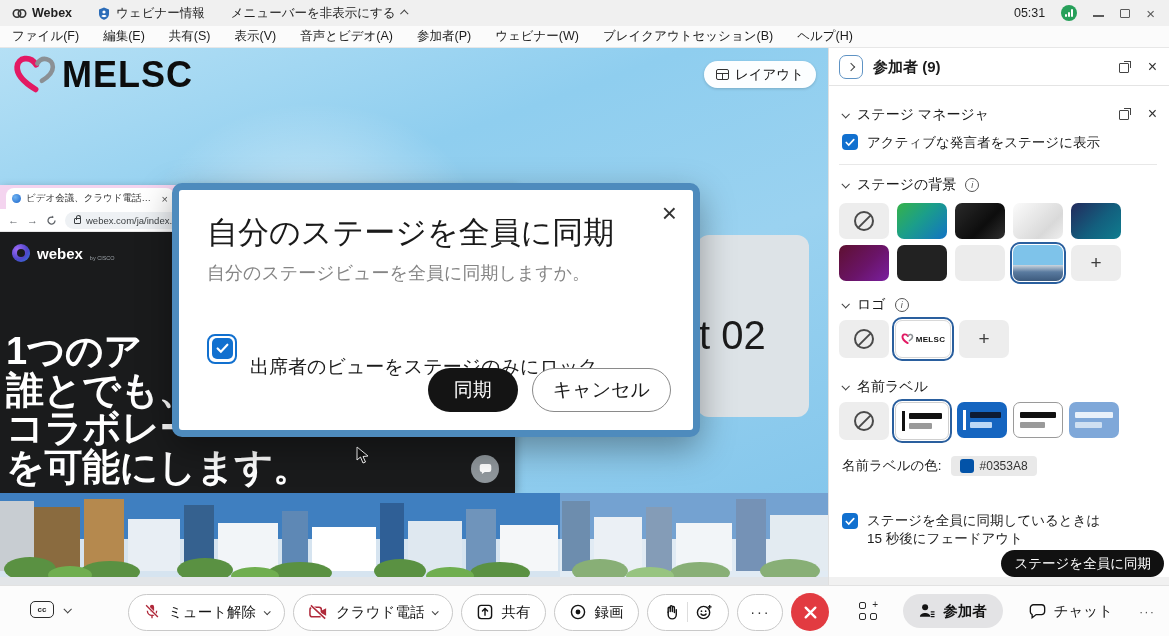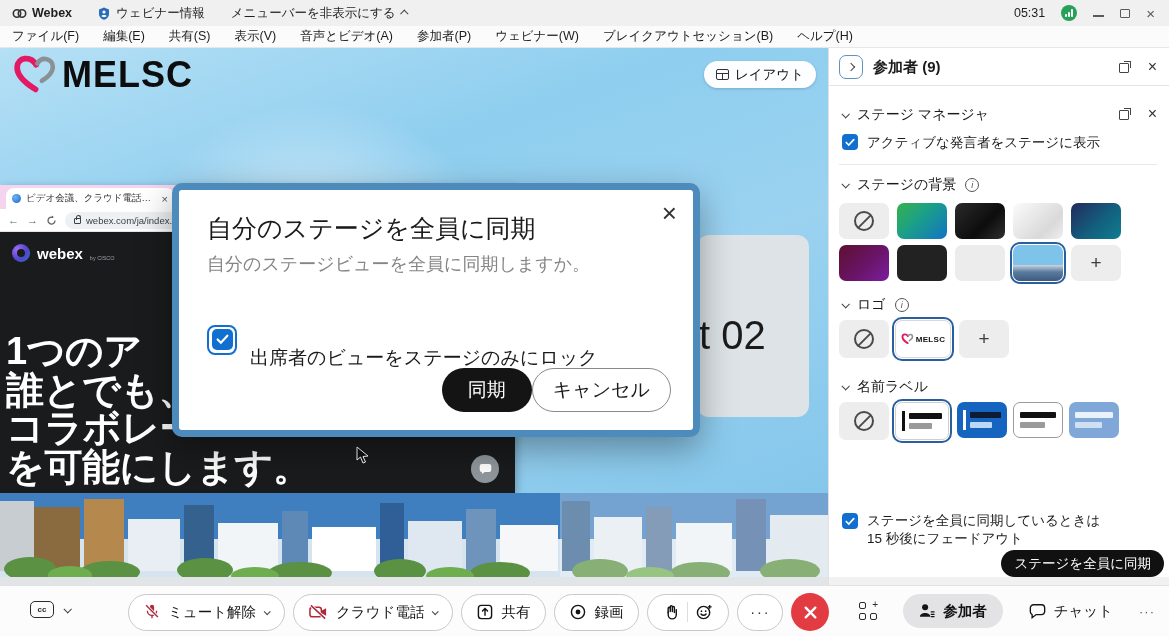--- a/index.html
+++ b/index.html
@@ -85,29 +85,29 @@
 
   .t02card { position:absolute; left:697px; top:187px; width:112px; height:182px; background:#dde3e7;
              border-radius:12px; color:#1b1b1b; }
   .t02card span { position:absolute; left:2px; top:78px; font-size:40px; }
 
   
   .dialog { position:absolute; left:172px; top:135px; width:528px; height:254px; background:#fff;
             border:7px solid #4e8bbd; border-radius:10px; box-shadow:0 12px 34px rgba(0,0,0,.35);
             padding:22px 28px; }
   .dlg-close { position:absolute; right:16px; top:10px; font-size:26px; color:#333; line-height:1; }
-  .dlg-title { font-size:25px; color:#1a1a1a; font-weight:500;font-family:Liberation Mono, monospace; }
+  .dlg-title { font-size:31px; color:#1a1a1a; font-weight:500;font-family:Liberation Mono, monospace; }
   .dlg-msg { margin-top:7px; font-size:18px; color:#858585; }
   .dlg-check-row { margin-top:32px; display:flex; align-items:center; gap:13px; }
   .focusring { width:30px; height:30px; border:2px solid #1170cf; border-radius:8px;
                display:flex; align-items:center; justify-content:center; flex:none; }
   .cb-big { width:21px; height:21px; border-radius:5px; background:#1170cf; display:flex;
             align-items:center; justify-content:center; }
   .dlg-check-label { font-size:19px; color:#1a1a1a;margin-top:37px; }
-  .dlg-buttons { position:absolute; right:22px; bottom:18px; display:flex; align-items:center; }
+  .dlg-buttons { position:absolute; right:22px; bottom:18px; display:flex; gap:14px; align-items:center; }
   .btn-sync { background:#141414; color:#fff; font-size:19px; border:none; border-radius:22px;
               padding:9px 26px; font-family:inherit; }
   .btn-cancel { background:#fff; color:#1a1a1a; font-size:19px; border:1.5px solid #8a8a8a;
                 border-radius:22px; padding:8px 20px; font-family:inherit; }
 
   
   .panel { position:absolute; left:828px; top:48px; width:341px; height:537px; background:#fff;
            border-left:1px solid #e0e0e0; font-size:13.5px; color:#1b1b1b; }
   .pnl-header { position:absolute; left:0; top:0; width:100%; height:38px; border-bottom:1px solid #e4e4e4; }
   .collapse-btn { position:absolute; left:10px; top:7px; width:24px; height:24px; border:1.6px solid #5f93c4;
@@ -459,20 +459,27 @@
           <span class="bar" style="background:#9a9a9a; width:70%;"></span>
         </span>
     </div>
     <div class="thumb nl-chip" style="left:240px; top:354px; background:#7fa8d9;">
       <span class="nl-bars">
           <span class="bar" style="background:#e9f1fa;"></span>
           <span class="bar" style="background:#cfe0f2; width:70%;"></span>
         </span>
     </div>
 
+    <div class="cb-row" style="top:408px; align-items:center;">
+      <span>名前ラベルの色:</span>
+      <span class="colorchip">
+        <span class="swatch" style="background:#0353A8;"></span>
+        <span>#0353A8</span>
+      </span>
+    </div>
 
     <div class="cb-row" style="top:464px;">
       <span class="cb-sm" style="margin-top:1px;">
         <svg width="10" height="9" viewBox="0 0 12 10">
             <polyline points="1.5,5 4.5,8 10.5,1.5" fill="none" stroke="#fff" stroke-width="2" stroke-linecap="round"></polyline>
           </svg>
       </span>
       <span>
         <span>ステージを全員に同期しているときは</span><br>
         <span>15 秒後にフェードアウト</span>

